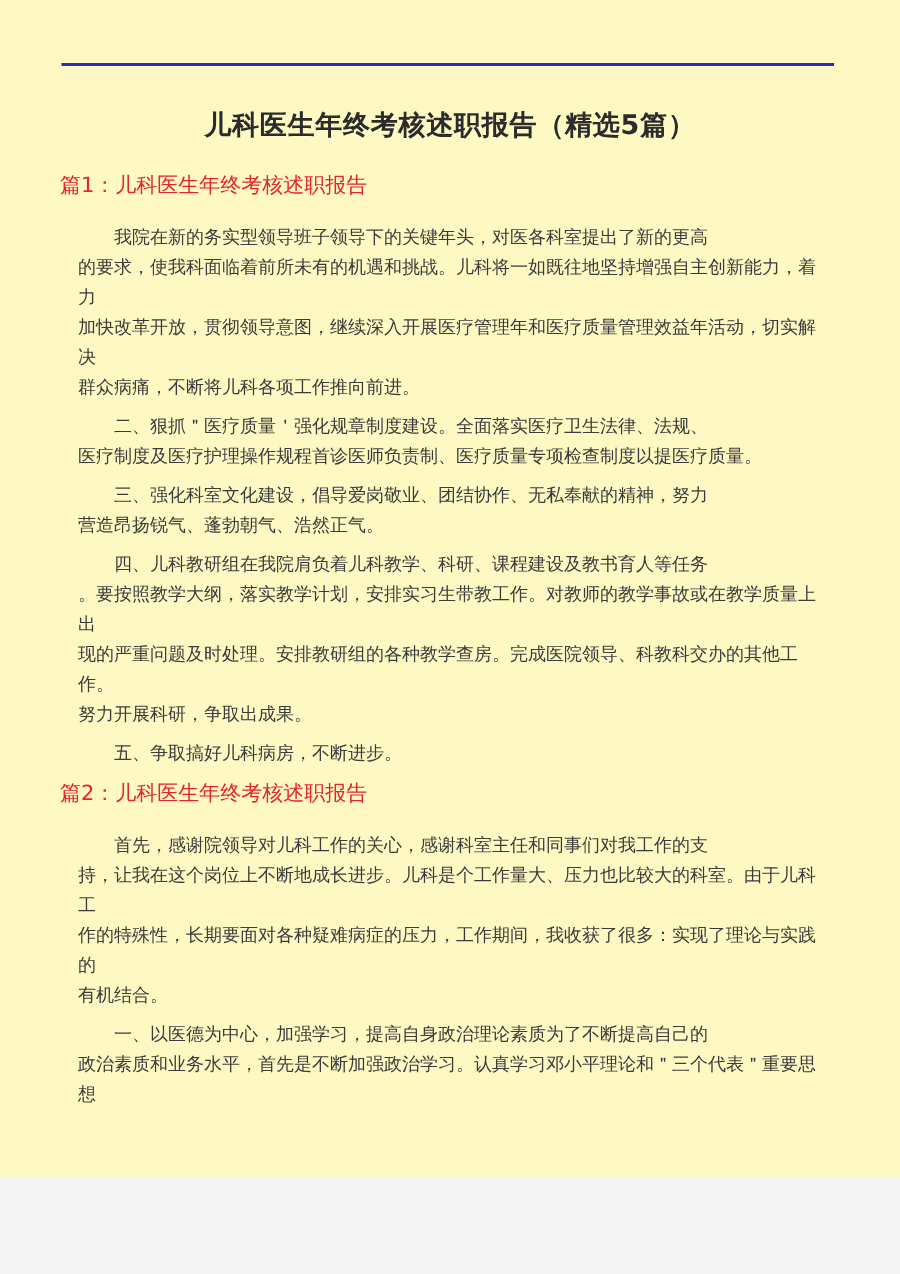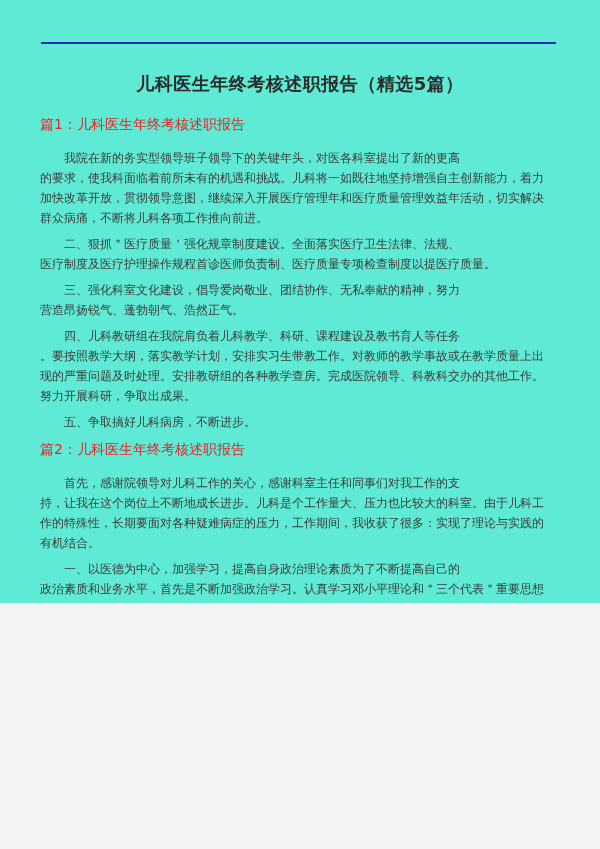--- a/index.html
+++ b/index.html
@@ -4,23 +4,23 @@
 <style>
   html, body {
     margin: 0;
     padding: 0;
     background: #f4f4f4;
     font-family: "DejaVu Sans", "Liberation Sans", sans-serif;
   }
   .page {
     position: relative;
     width: 600px;
-    height: 603px;
+    height: 785px;
     margin: 0 auto;
-    background: #5eead4;
+    background: #fef9c3;
     overflow: hidden;
   }
   .rule {
     position: absolute;
     left: 41px;
     width: 515px;
     height: 2px;
     background: #2a2ab5;
   }
   .rule.top { top: 42px; }
@@ -41,21 +41,21 @@
     letter-spacing: 0.5px;
   }
   .sec-heading {
     margin: 8px 0 14px 0;
     font-size: 14px;
     line-height: 19px;
     font-weight: 400;
     color: #e2262a;
   }
   .para {
-    margin: 6px 0;
+    margin: 6px 12px;
     font-size: 12px;
     line-height: 20px;
     color: #3b3b3b;
     text-indent: 2em;
     white-space: pre-line;
     word-break: break-all;
   }
   .page-number {
     position: absolute;
     top: 822px;

